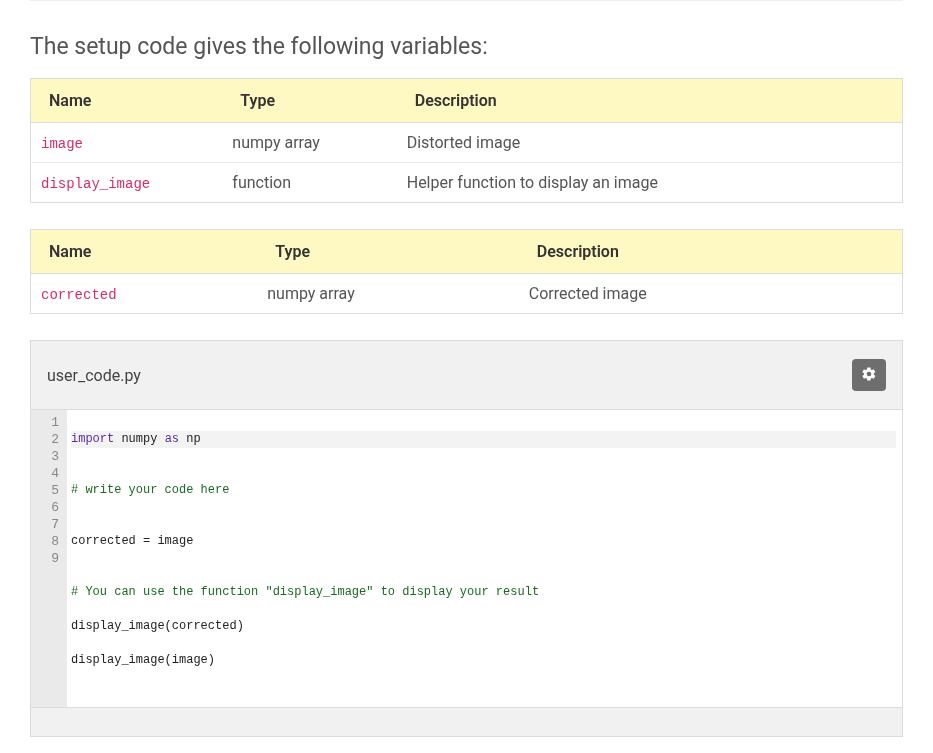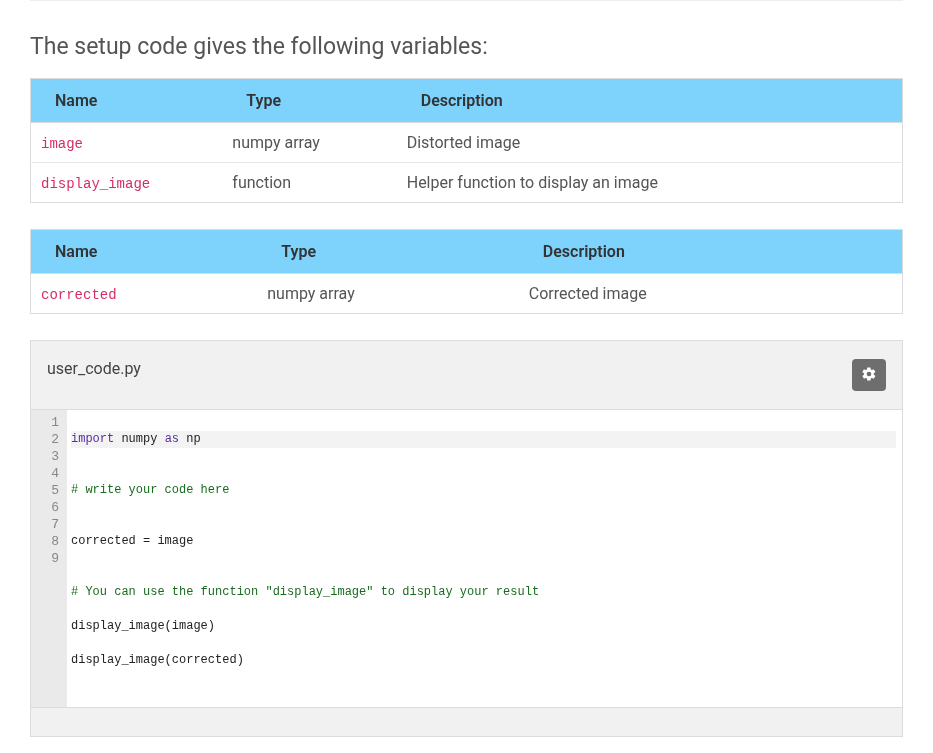--- a/index.html
+++ b/index.html
@@ -25,24 +25,24 @@
       font-size: 23px;
     }
     table.var-table {
       width: 100%;
       border-collapse: collapse;
       border: 1px solid #dcdcdc;
       margin-bottom: 26px;
     }
     table.var-table thead th {
       text-align: left;
-      background: #7dd3fc;
+      background: #fef9c3;
       font-weight: 600;
       color: #333;
-      padding: 12px 24px;
+      padding: 12px 18px;
       border-bottom: 1px solid #dcdcdc;
       font-size: 16px;
     }
     table.var-table tbody td {
       padding: 10px 10px;
       border-bottom: 1px solid #e8e8e8;
       font-size: 16px;
       color: #555;
     }
     table.var-table tbody tr:last-child td {
@@ -58,20 +58,21 @@
     .t2 .col-name { width: 26%; }
     .t2 .col-type { width: 30%; }
 
     .editor-panel {
       border: 1px solid #dcdcdc;
       background: #f1f1f1;
       margin-top: 6px;
     }
     .editor-header {
       display: flex;
+      align-items: center;
       justify-content: space-between;
       padding: 18px 16px;
     }
     .editor-header .filename {
       color: #444;
       font-size: 16px;
     }
     .gear-btn {
       width: 34px;
       height: 32px;
@@ -198,22 +199,22 @@
         <div>9</div>
       </div>
       <div class="code-lines">
 <div class="line hl"><span class="kw">import</span><span> numpy </span><span class="kw2">as</span><span> np</span></div>
 <div class="line"></div>
 <div class="line"><span class="cm"># write your code here</span></div>
 <div class="line"></div>
 <div class="line">corrected = image</div>
 <div class="line"></div>
 <div class="line"><span class="cm"># You can use the function "display_image" to display your result</span></div>
+<div class="line">display_image(corrected)</div>
 <div class="line">display_image(image)</div>
-<div class="line">display_image(corrected)</div>
       </div>
     </div>
 
     <div class="editor-footer">
       
     </div>
   </div>
 
 </div>
 

